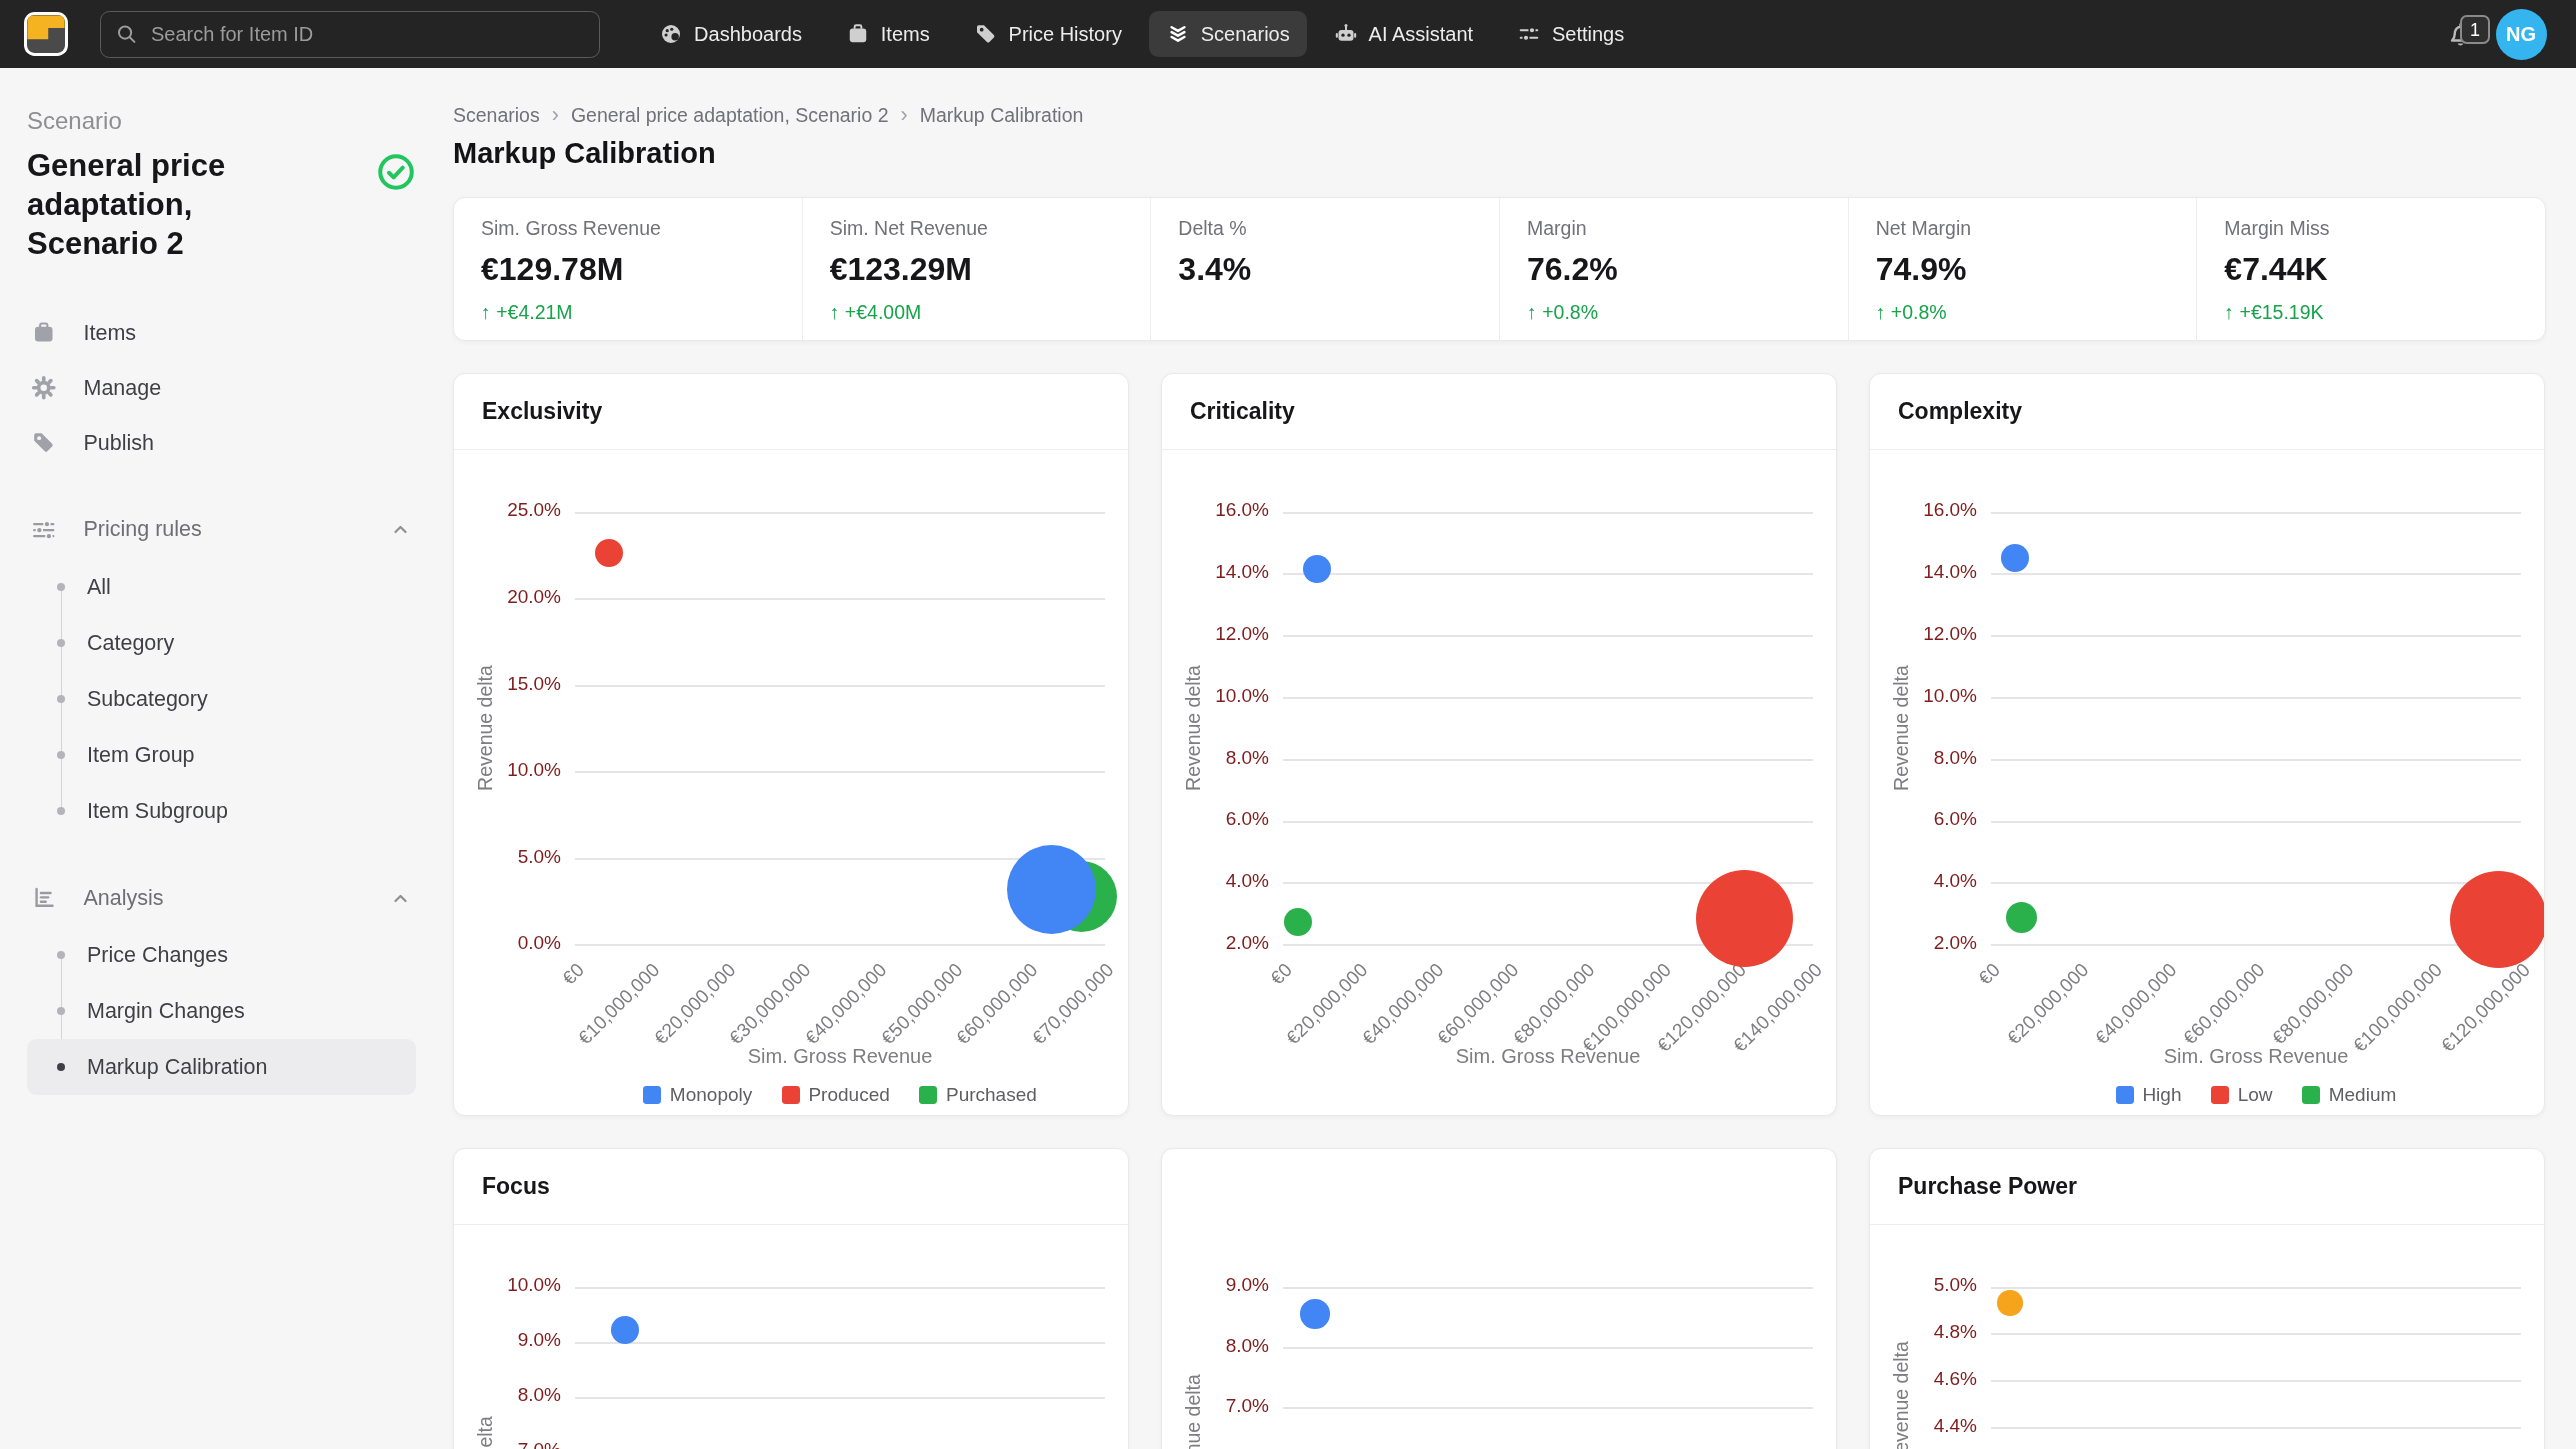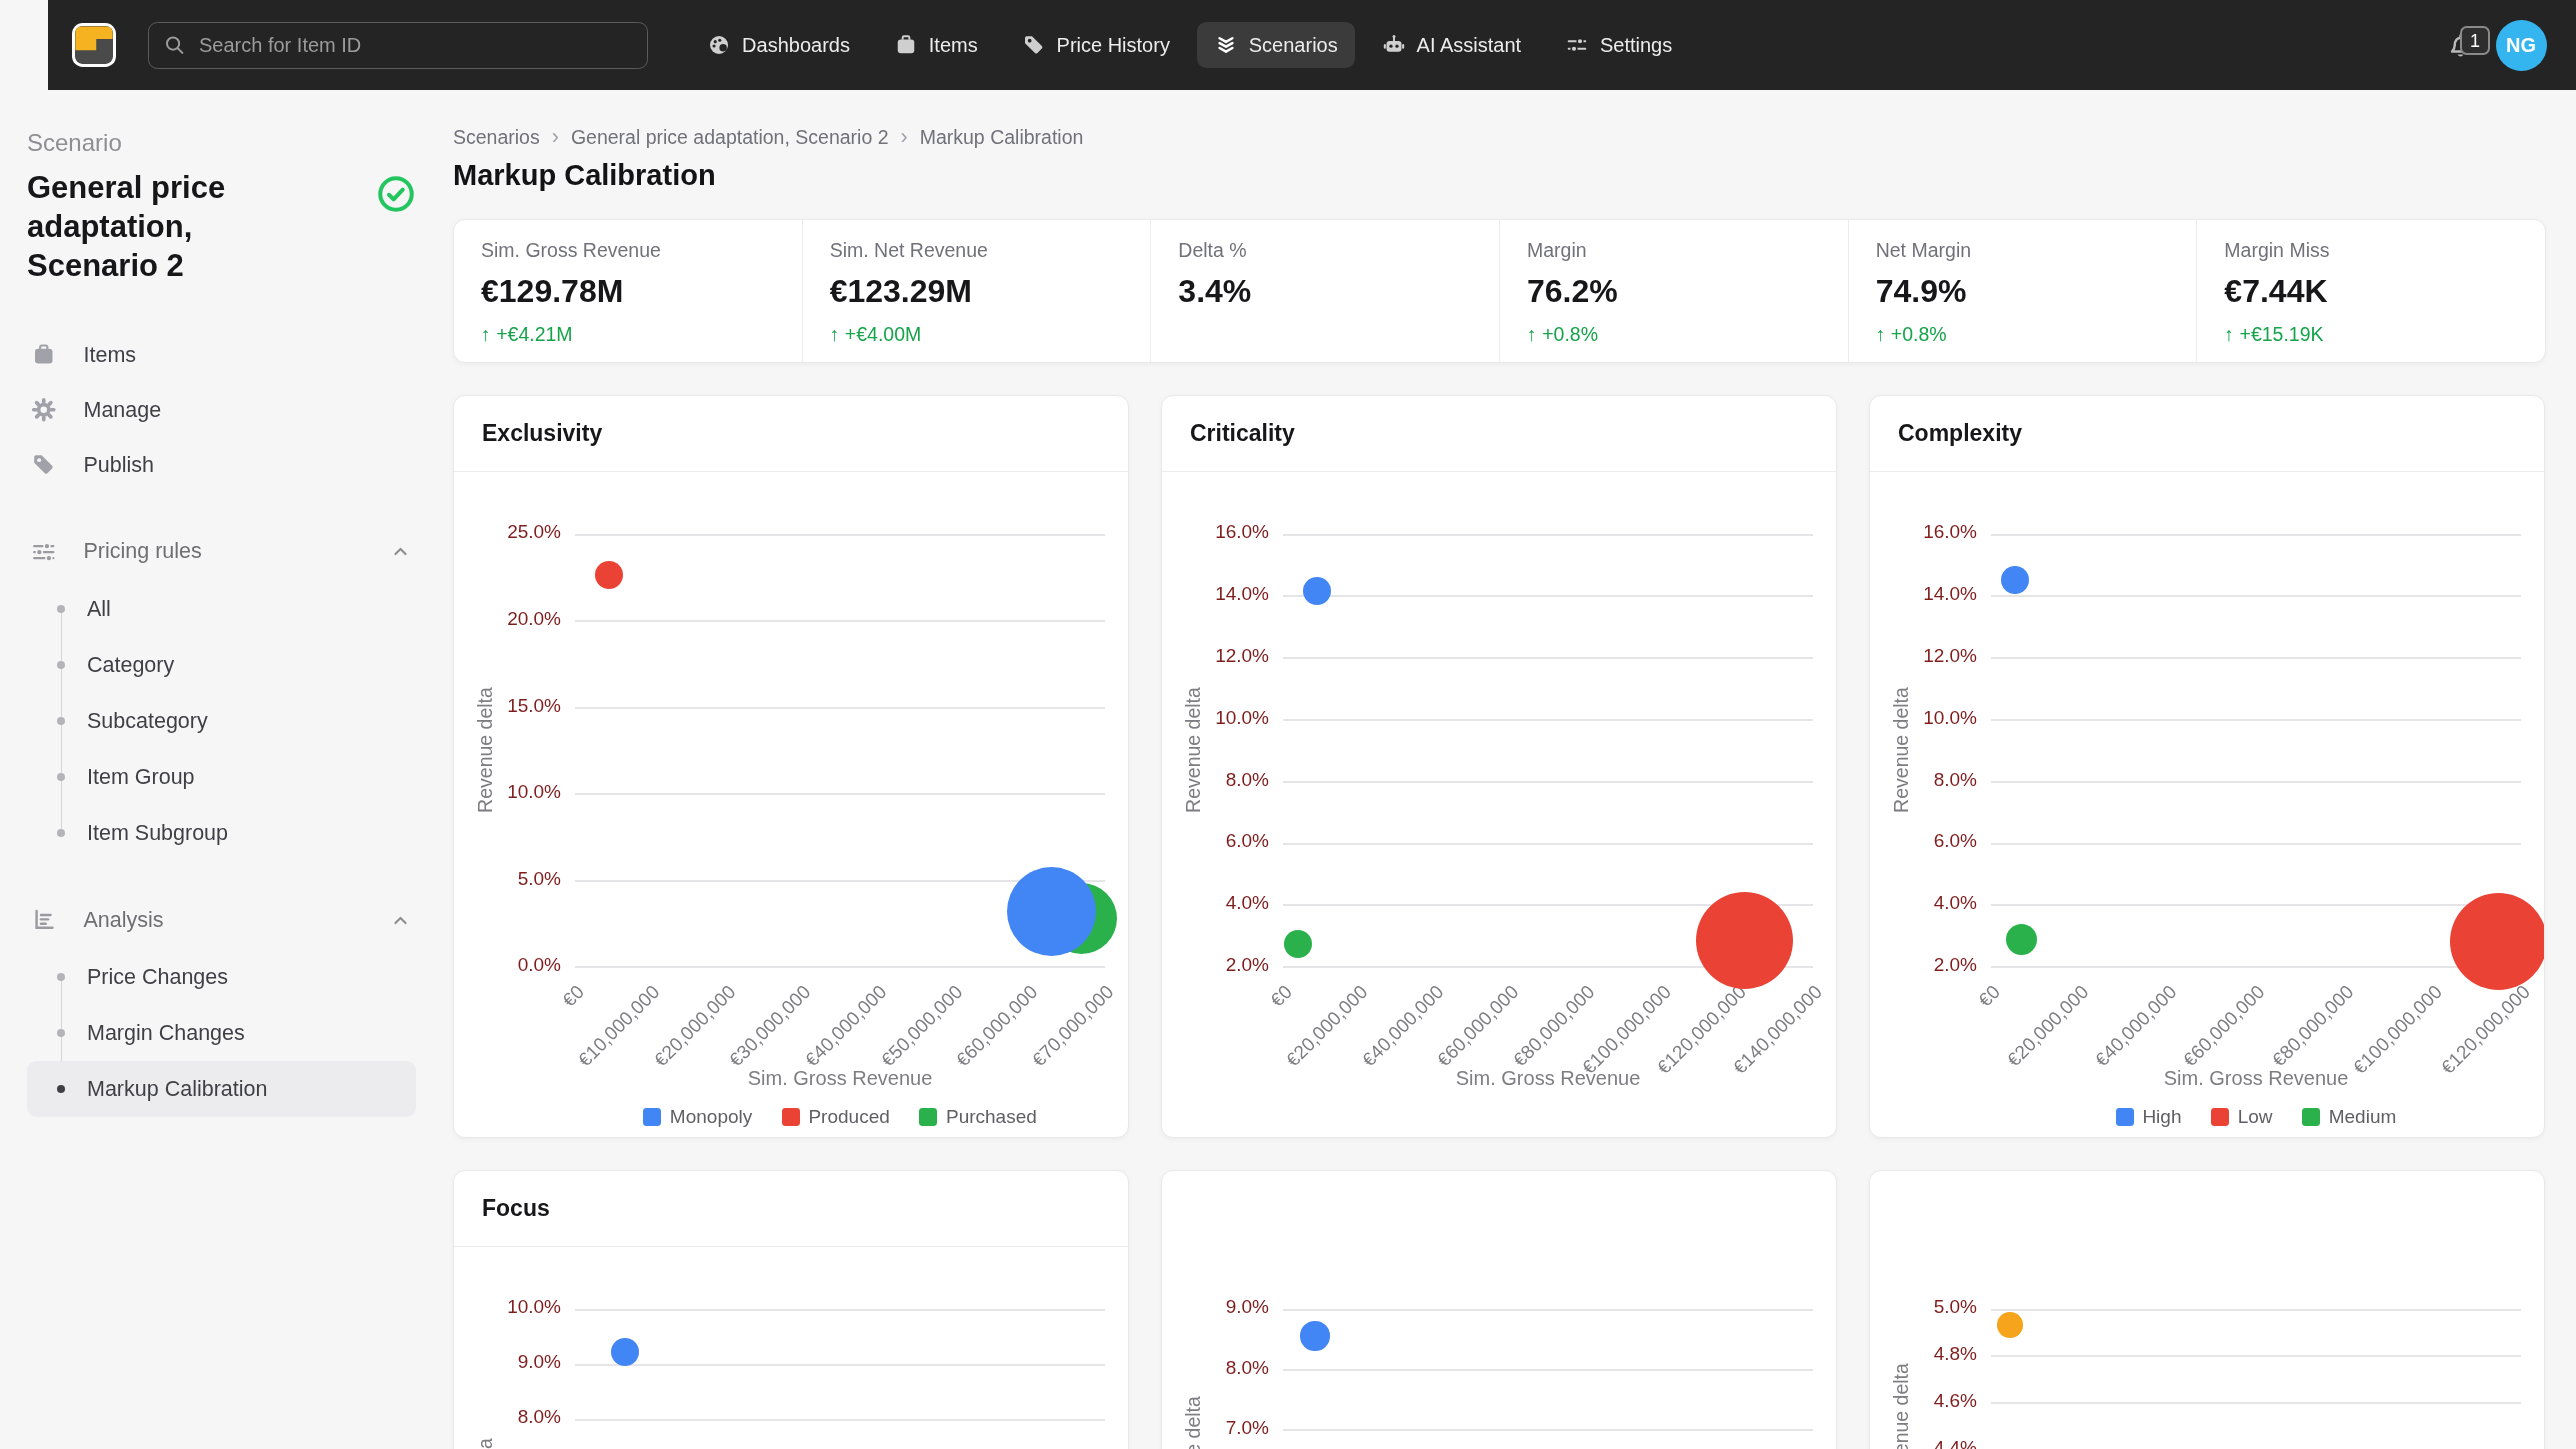--- a/index.html
+++ b/index.html
@@ -1,20 +1,20 @@
 <!DOCTYPE html>
 <html style="font-size:10.7px"><head>
 <meta charset="utf-8">
 <style>
   * { margin:0; padding:0; box-sizing:border-box; }
   html,body { width:2576px; height:1449px; overflow:hidden;
     font-family:"Liberation Sans","DejaVu Sans",sans-serif; background:#f6f6f7; }
 
   
-  .topbar { height:90px; background:#242424; display:flex; align-items:center; padding:0 24px; position:relative; z-index:10;margin-left:48px;}
+  .topbar { height:68px; background:#242424; display:flex; align-items:center; padding:0 24px; position:relative; z-index:10;}
   .logo { width:44px; height:44px; background:#ffffff; border-radius:10.7px; padding:3.4px; flex:0 0 auto;}
   .logo-inner { width:100%; height:100%; background:#4a4a4a; border-radius:7.4px; position:relative; overflow:hidden;}
   .logo-yellow { position:absolute; inset:0; background:#f5b321;
     clip-path:polygon(0 0,100% 0,100% 34%,56% 34%,56% 64%,0 64%); }
   .search { position:relative; margin-left:32px; width:500px; }
   .search input { width:100%; height:47px; background:transparent; border:1.3px solid #5a5a5a; border-radius:9.4px;
     color:#d6d6d6; font-size:20px; padding:0 16px 0 50px; outline:none; font-family:inherit;}
   .search input::placeholder { color:#9b9b9b; }
   .search .s-icon { position:absolute; left:14.8px; top:50%; transform:translateY(-50%); width:23px; height:23px;}
   .navmenu { display:flex; align-items:center; margin-left:42px; gap:9.4px; }
@@ -508,20 +508,23 @@
           <div class="gridline" style="left: 121px; top: 138px; width: 530px;"></div>
           <div class="ytick" style="left: 24px; top: 125px;">9.0%</div>
           <div class="gridline" style="left: 121px; top: 198px; width: 530px;"></div>
           <div class="ytick" style="left: 24px; top: 186px;">8.0%</div>
           <div class="gridline" style="left: 121px; top: 258px; width: 530px;"></div>
           <div class="ytick" style="left: 24px; top: 246px;">7.0%</div>
           <div class="ylabel" style="left: 31px; top: 288px; transform: translate(-50%, -50%) rotate(-90deg);">Revenue delta</div>
           <div class="bubble" style="left: 138px; top: 150px; width: 29.5px; height: 29.5px; background: rgb(66, 133, 244);"></div>
         </div>
         <div class="chart-card">
+          <div class="chart-head">
+            <div class="chart-title">Purchase Power</div>
+          </div>
           <div class="gridline" style="left: 121px; top: 138px; width: 530px;"></div>
           <div class="ytick" style="left: 24px; top: 125px;">5.0%</div>
           <div class="gridline" style="left: 121px; top: 184px; width: 530px;"></div>
           <div class="ytick" style="left: 24px; top: 172px;">4.8%</div>
           <div class="gridline" style="left: 121px; top: 231px; width: 530px;"></div>
           <div class="ytick" style="left: 24px; top: 219px;">4.6%</div>
           <div class="gridline" style="left: 121px; top: 278px; width: 530px;"></div>
           <div class="ytick" style="left: 24px; top: 266px;">4.4%</div>
           <div class="ylabel" style="left: 31px; top: 255px; transform: translate(-50%, -50%) rotate(-90deg);">Revenue delta</div>
           <div class="bubble" style="left: 127px; top: 141px; width: 25.5px; height: 25.5px; background: rgb(246, 164, 27);"></div>

